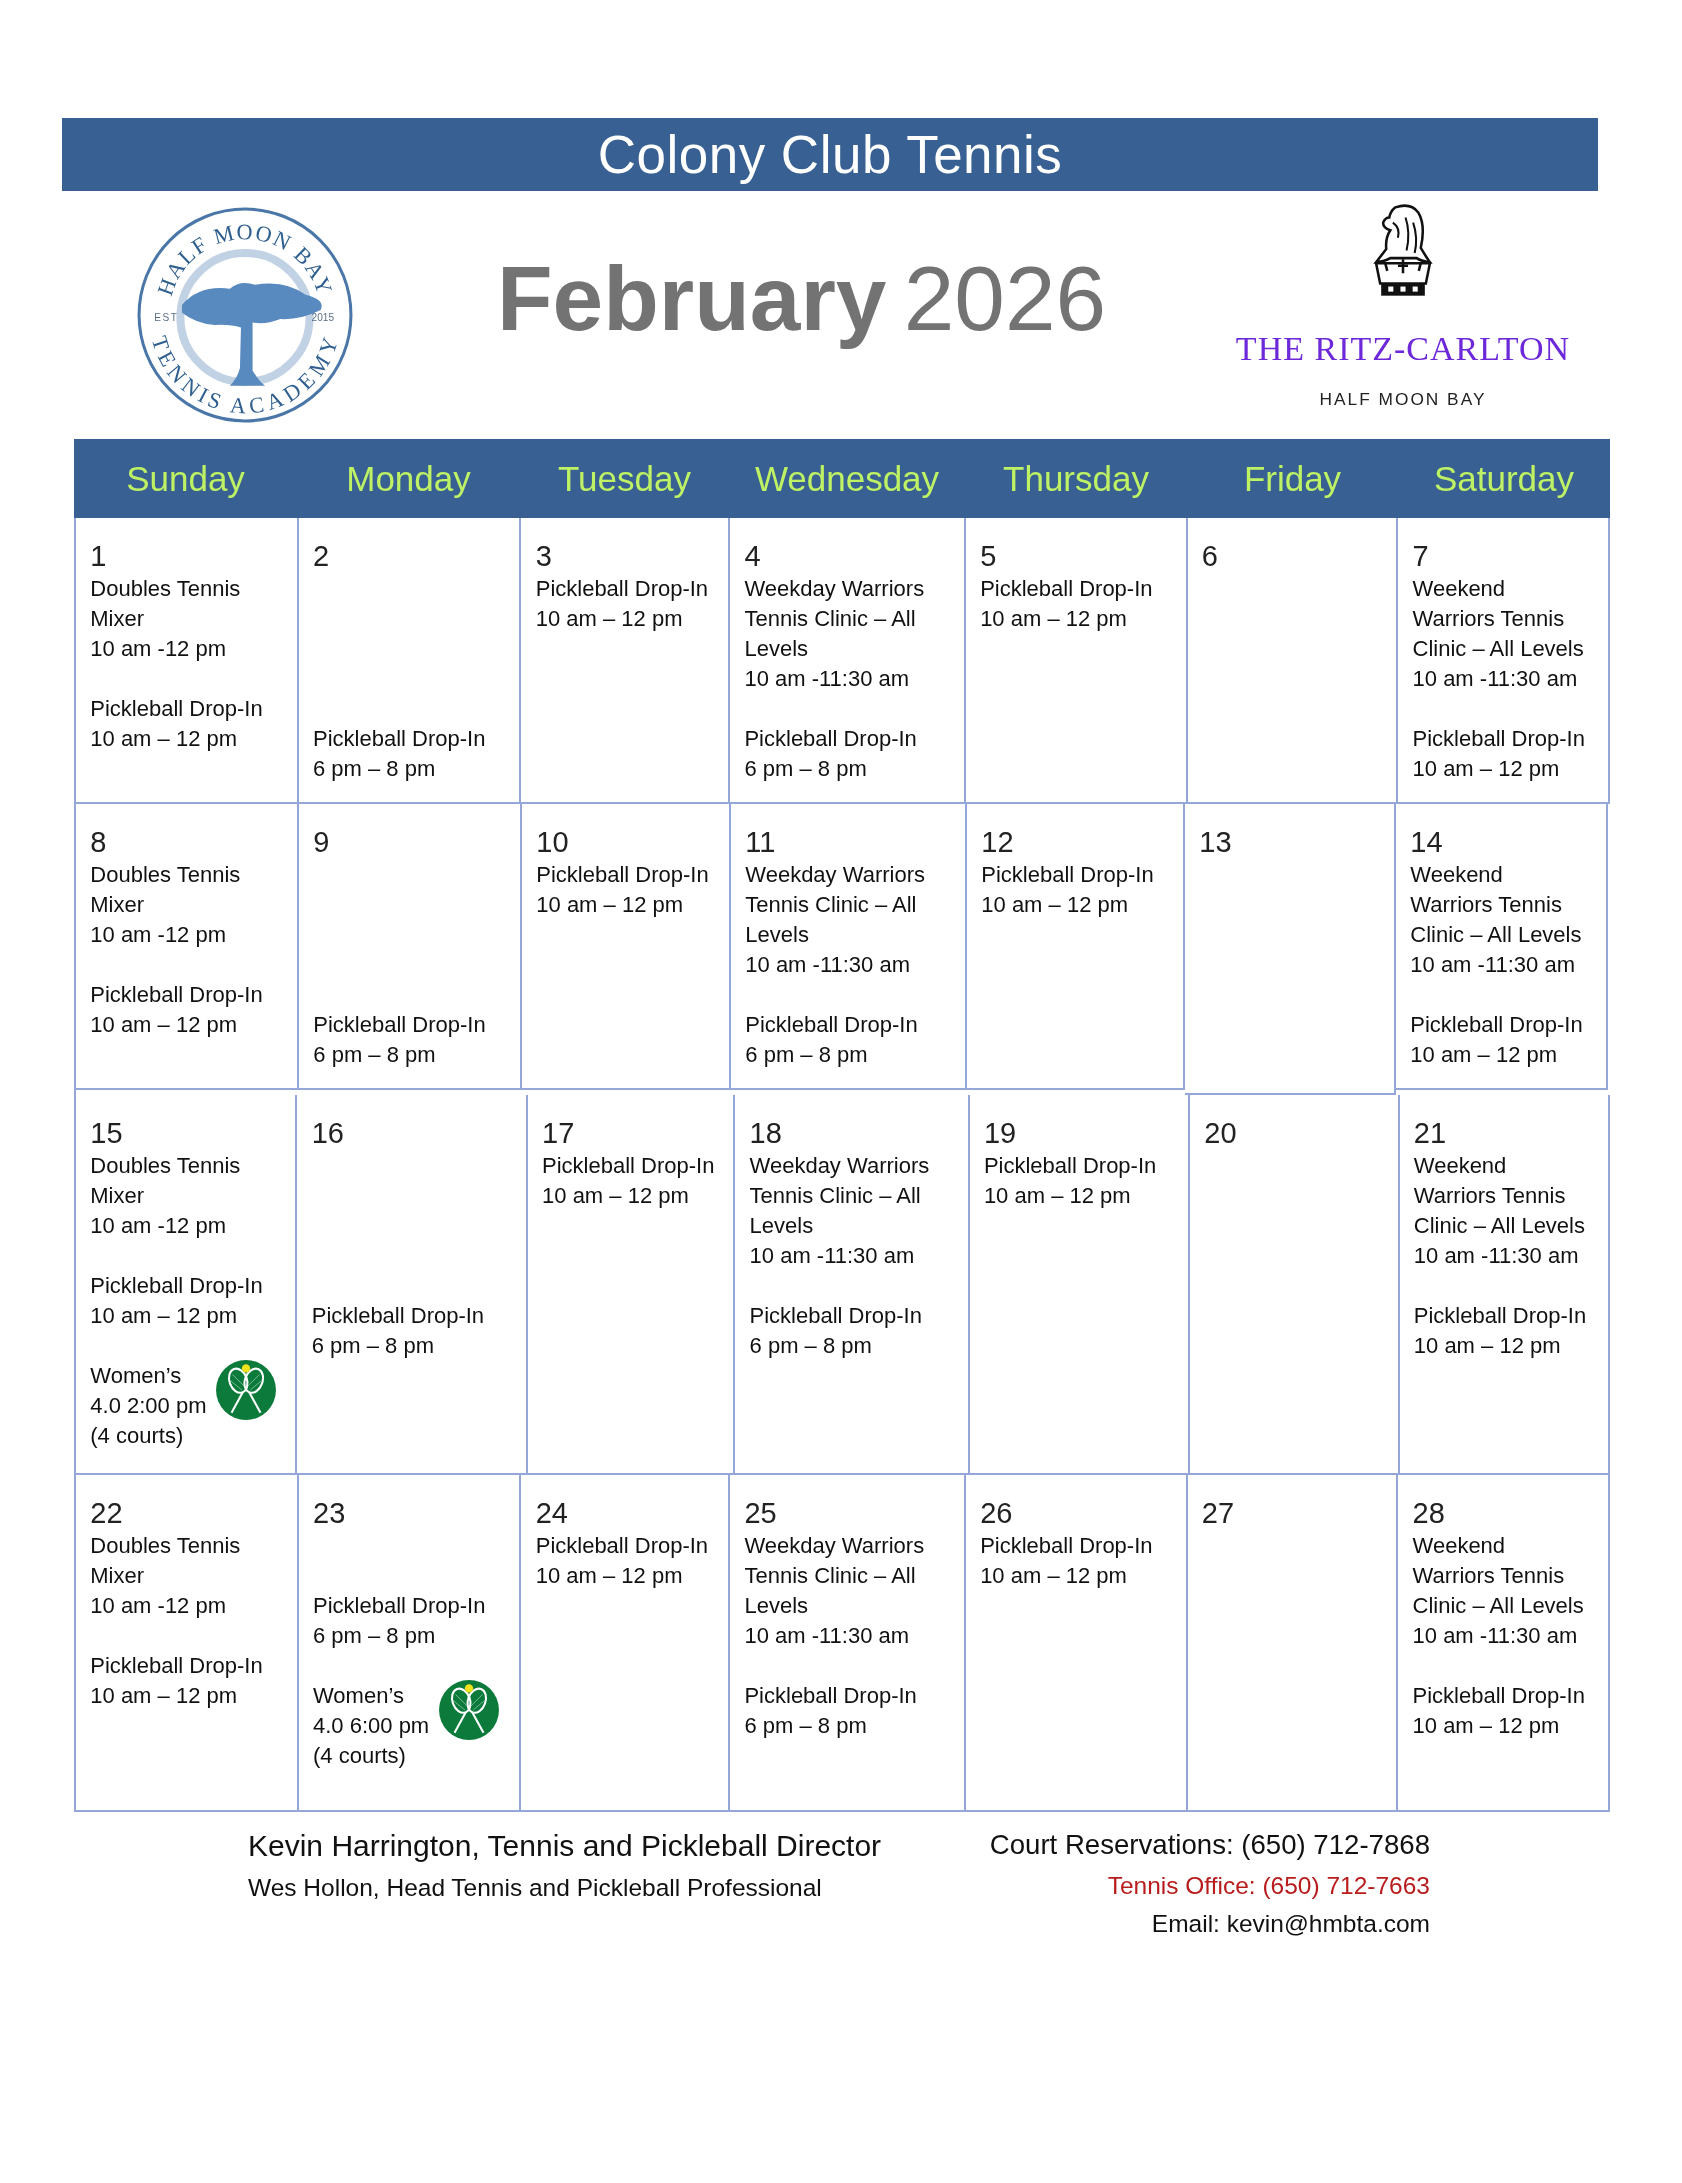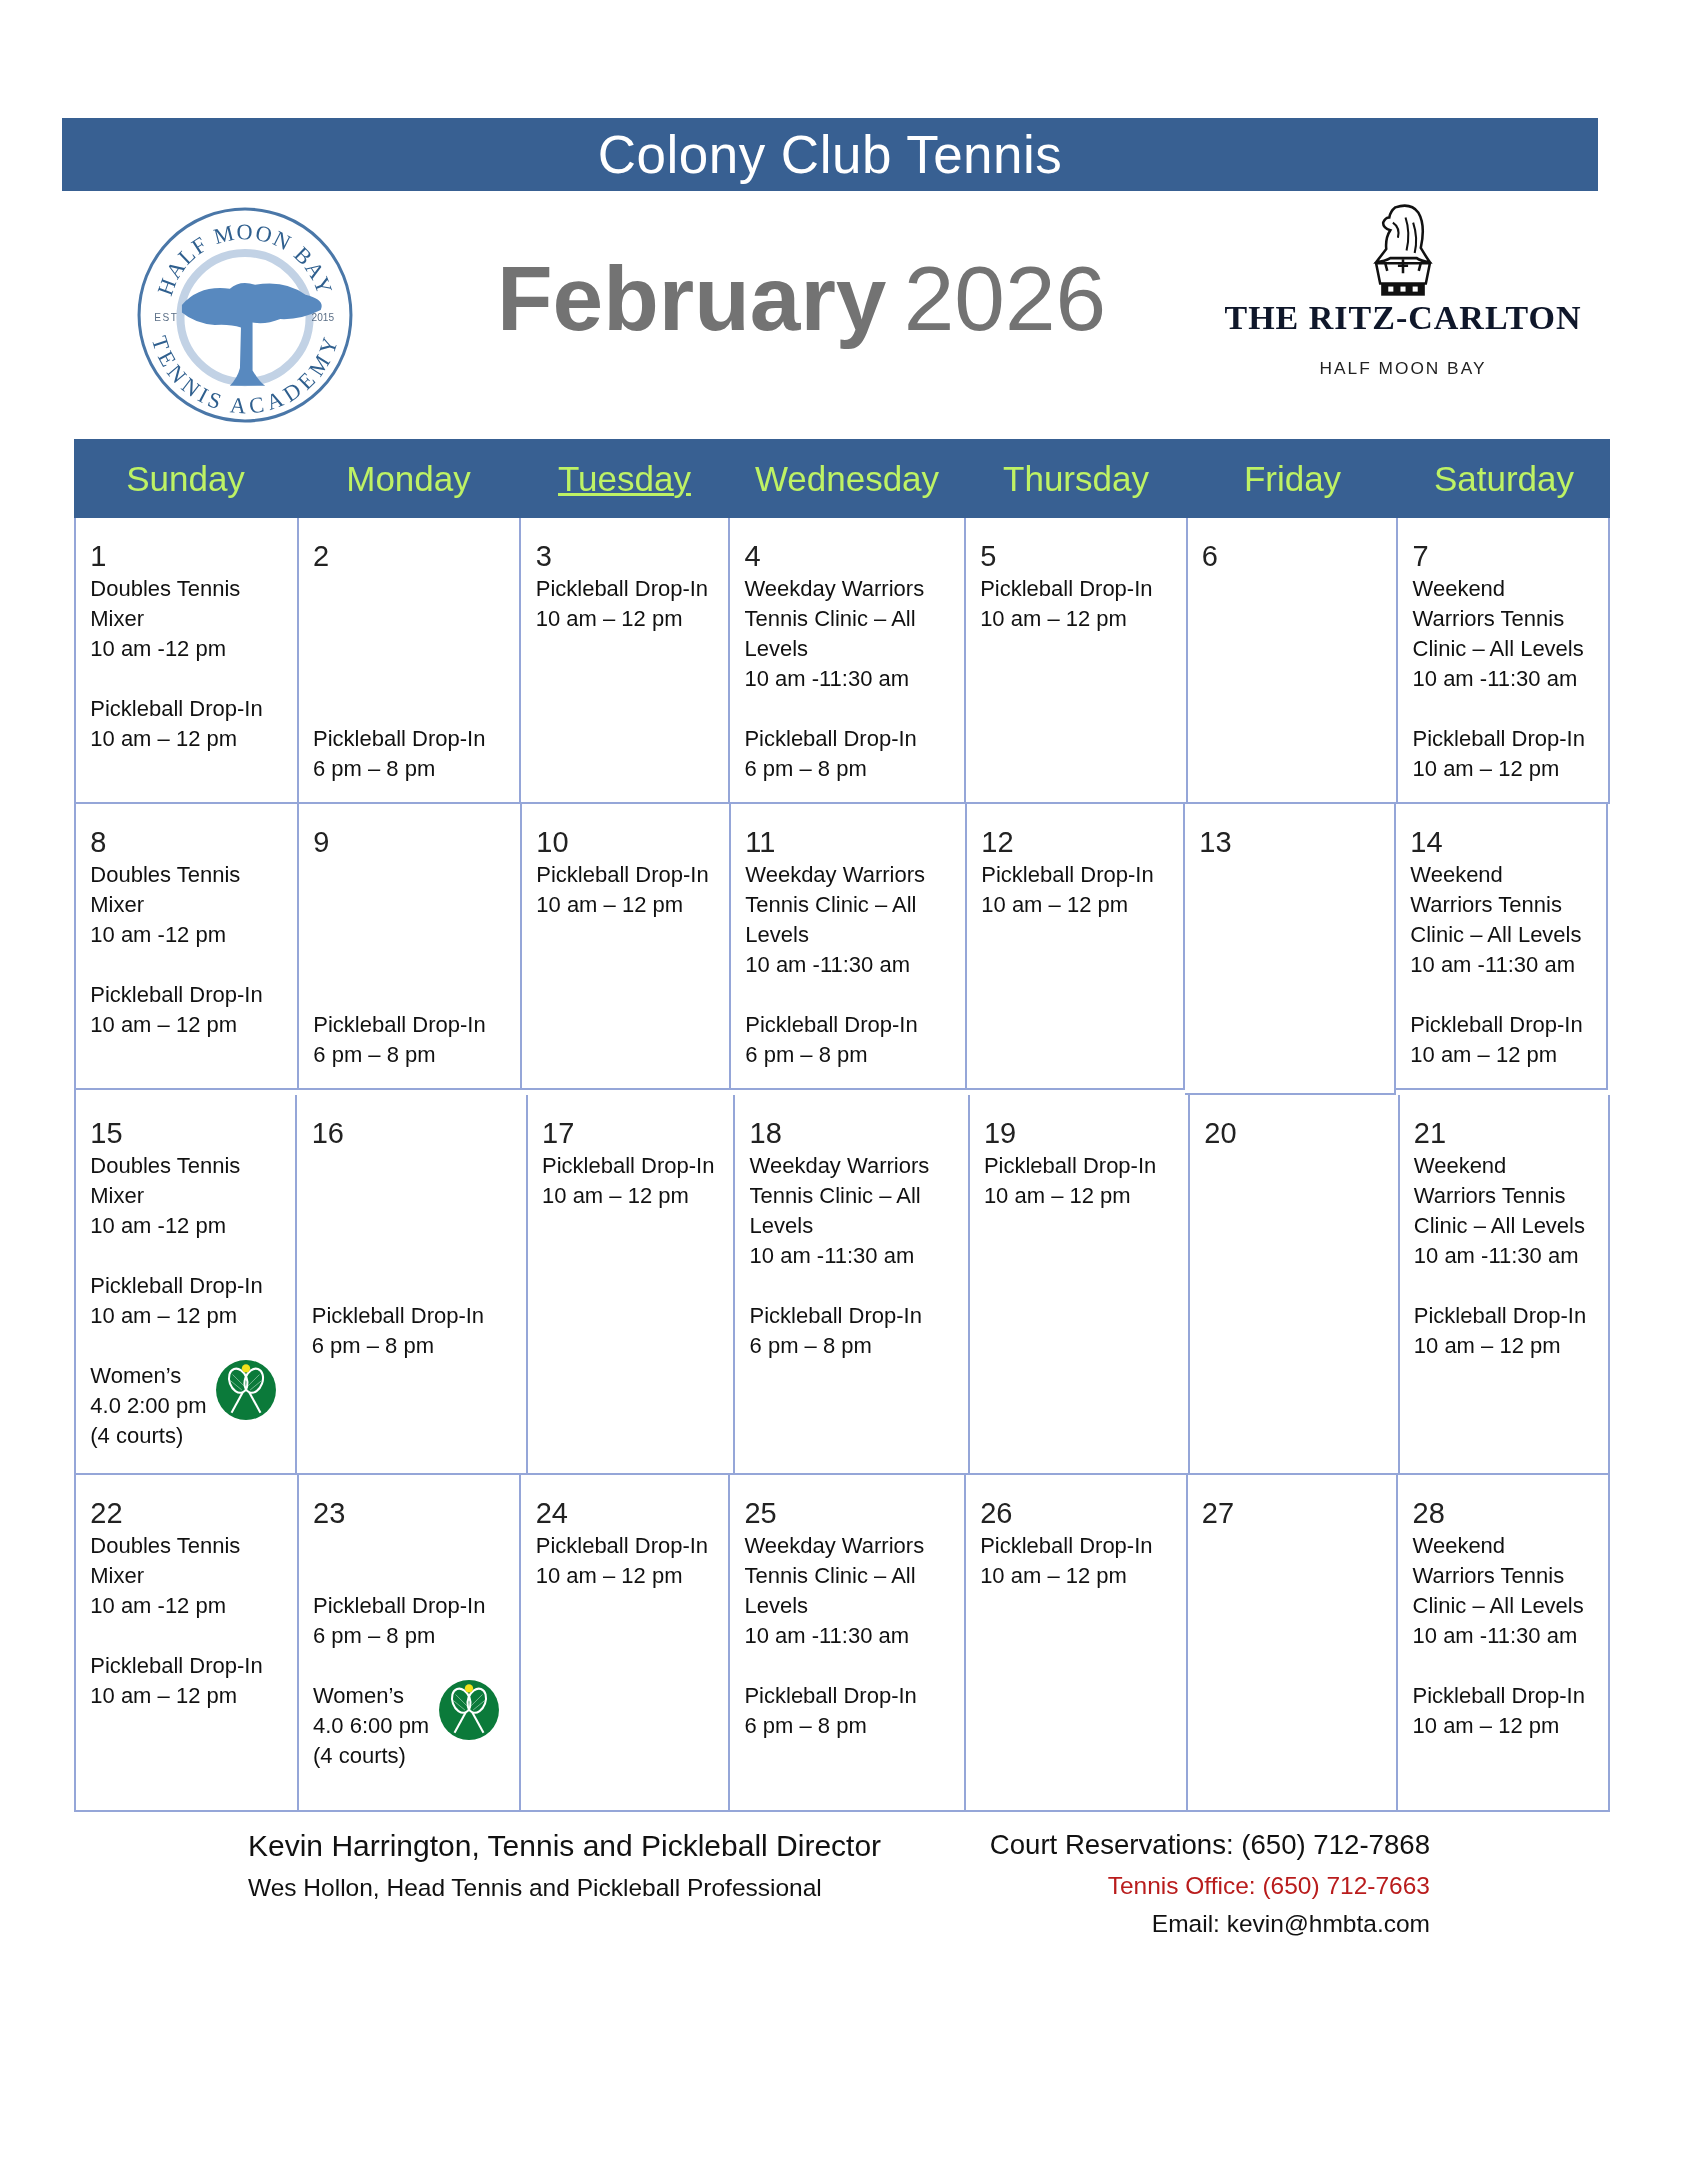--- a/index.html
+++ b/index.html
@@ -7,22 +7,22 @@
          font-family: "Liberation Sans", "DejaVu Sans", sans-serif; color: #111; }
   .title-bar { position: absolute; left: 62px; top: 118px; width: 1536px; height: 73px;
                background: #386092; color: #fff; display: flex; align-items: center; justify-content: center;
                font-size: 53px; letter-spacing: 0.5px; }
   .hmb-logo { position: absolute; left: 134px; top: 204px; width: 222px; height: 222px; }
   .month-title { position: absolute; left: 497px; top: 253px; color: #737373; font-size: 91px; line-height: 1; white-space: nowrap; }
   .month-title .month { font-weight: bold; }
   .month-title .year { font-weight: normal; margin-left: 17.3px; }
   .ritz { position: absolute; left: 1204px; top: 202px; width: 398px; height: 214px; text-align: center; }
   .ritz .lion { display: block; margin: 0 auto; width: 66px; height: 97px; }
-  .ritz .name { font-family: "Liberation Serif", "DejaVu Serif", serif; font-size: 34px; font-weight: bold;
-                letter-spacing: 1px; color: #0f172a; white-space: nowrap; }
+  .ritz .name { font-family: "Liberation Serif", "DejaVu Serif", serif; font-size: 34px; font-weight: normal;
+                letter-spacing: 1px; margin-top: 31px; color: #6d28d9; white-space: nowrap; }
   .ritz .sub { font-size: 17.3px; letter-spacing: 2px; margin-top: 21.4px; color: #222; }
 
   .calendar { position: absolute; left: 74px; top: 439px; width: 1536px; }
   .day-header { display: flex; background: #386092; height: 79px; align-items: center; }
   .day-header .dh { color: #bef264; font-size: 35px; text-align: center; }
   .grid-row { display: flex; border-left: 2.6px solid #95a6d8; }
   .cell { border-right: 2.6px solid #95a6d8; border-bottom: 2.6px solid #95a6d8; box-sizing: border-box;
           padding: 20.4px 0 0 14.3px; position: relative; font-size: 22px; line-height: 30px; color: #111; }
   .cell .date { font-size: 29px; color: #222; line-height: 36px; margin-bottom: 0px; }
   .cell .line { white-space: nowrap; }
@@ -81,21 +81,21 @@
       <rect x="84" y="166" width="10" height="10" fill="#fff"></rect>
   </svg>
   <div class="name">THE RITZ-CARLTON</div>
   <div class="sub">HALF MOON BAY</div>
 </div>
 
 <div class="calendar">
   <div class="day-header" id="dayHeader">
       <div class="dh" style="width: 223px;">Sunday</div>
       <div class="dh" style="width: 223px;">Monday</div>
-      <div class="dh" style="width: 209px; text-decoration: underline;">Tuesday</div>
+      <div class="dh" style="width: 209px;">Tuesday</div>
       <div class="dh" style="width: 236px;">Wednesday</div>
       <div class="dh" style="width: 222px;">Thursday</div>
       <div class="dh" style="width: 211px;">Friday</div>
       <div class="dh" style="width: 212px;">Saturday</div>
     </div>
   <div id="weeks">
       <div class="grid-row">
         <div class="cell" style="width: 223px; height: 286px;">
           <div class="date">1</div>
           <div class="line">Doubles Tennis</div>

